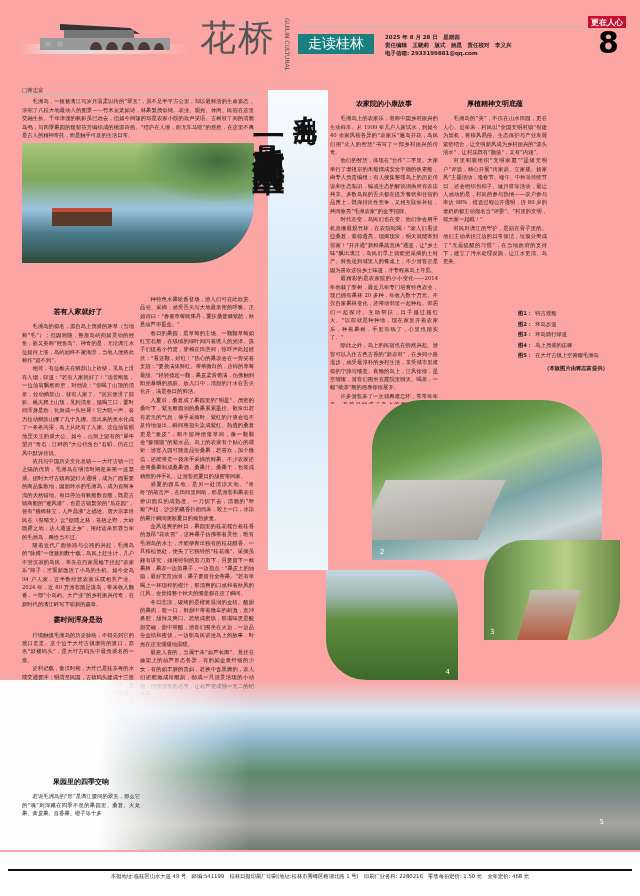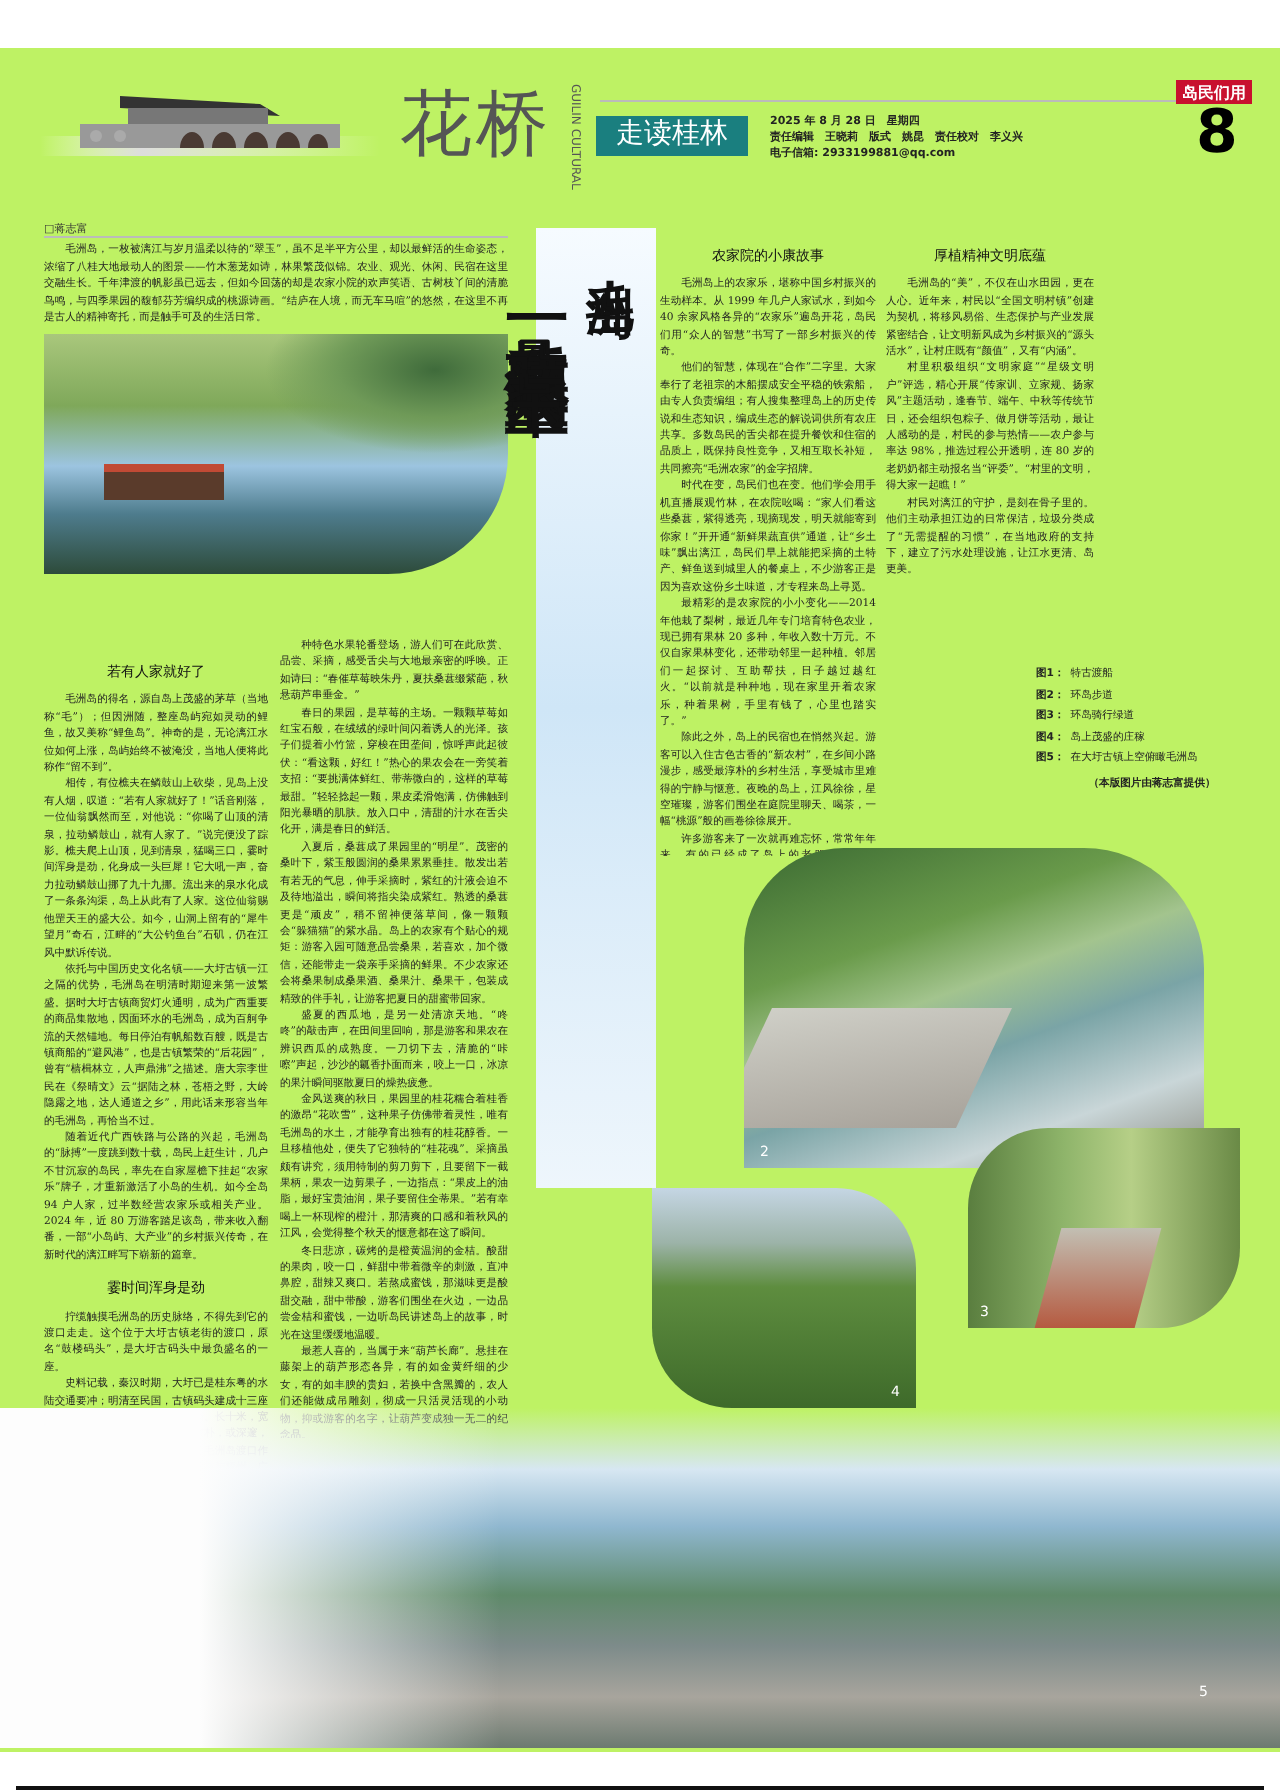--- a/index.html
+++ b/index.html
@@ -1,19 +1,19 @@
 <!DOCTYPE html>
 <html><head>
 <meta charset="utf-8">
 <style>
   * { box-sizing: border-box; margin: 0; padding: 0; }
   html, body { width: 640px; height: 896px; background: #fff; overflow: hidden; }
   body { font-family: "DejaVu Serif", "Liberation Serif", serif; color: #222; position: relative; }
 
-  .page { position: absolute; left: 0; top: 0; width: 640px; height: 852px; background: #bef264; margin-top: 24px; }
+  .page { position: absolute; left: 0; top: 0; width: 640px; height: 852px; background: #fca5a5; }
 
   
   .masthead { position: absolute; left: 0; top: 0; width: 640px; height: 80px; }
   .bridge-art { position: absolute; left: 20px; top: 14px; width: 170px; height: 44px; }
   .section-title { position: absolute; left: 200px; top: 14px; font-family: "DejaVu Sans", sans-serif; font-size: 36px; font-weight: 300; color: #555; letter-spacing: 2px; }
   .section-sub { position: absolute; left: 280px; top: 18px; width: 10px; font-size: 6px; color: #555; writing-mode: vertical-rl; line-height: 6px; font-family: "DejaVu Sans", sans-serif; }
   .column-tag { position: absolute; left: 298px; top: 34px; width: 76px; height: 20px; background: #1a7f7f; color: #fff; font-size: 14px; text-align: center; line-height: 20px; font-family: Liberation Mono, monospace; }
   .top-rule { position: absolute; left: 300px; top: 26px; width: 290px; height: 1px; background: #bbb; }
   .meta { position: absolute; left: 385px; top: 33px; font-family: "DejaVu Sans", sans-serif; font-size: 5.5px; color: #222; line-height: 8px; font-weight: bold; }
   .paper-logo { position: absolute; left: 588px; top: 16px; width: 38px; height: 12px; background: #c8102e; color: #fff; font-size: 8px; text-align: center; line-height: 12px; font-weight: bold; }
@@ -27,21 +27,21 @@
   
   .photo1 { position: absolute; left: 22px; top: 143px; width: 232px; height: 120px; border-radius: 0 0 60px 0; overflow: hidden;
     background: linear-gradient(180deg, #a9c77c 0%, #7fa85a 30%, #9cc4e0 55%, #4e7c8d 75%, #2d4b3a 100%); }
   .photo1 .boat { position: absolute; left: 30px; top: 65px; width: 60px; height: 18px; background: #5a3b2b; border-top: 4px solid #c14a35; }
   .photo1 .tree { position: absolute; left: 110px; top: 0; width: 122px; height: 60px; background: radial-gradient(ellipse at 70% 30%, #3f6b3b 0%, #6f9a58 40%, transparent 70%); }
   .photo1 .num { position: absolute; right: 10px; bottom: 6px; color: #fff; font-size: 7px; font-family: "DejaVu Sans", sans-serif; }
 
   
   .col { position: absolute; font-size: 5.3px; line-height: 8.4px; color: #222; text-align: justify; overflow: hidden; }
   .col p { text-indent: 2em; }
-  .col h3 { font-family: "DejaVu Sans", sans-serif; font-size: 7px; font-weight: normal; text-align: center; margin: 8px 0 6px; color: #111; }
+  .col h3 { font-family: "DejaVu Sans", sans-serif; font-size: 7px; font-weight: bold; text-align: center; margin: 8px 0 6px; color: #111; }
   .col-a { left: 22px; top: 300px; width: 112px; height: 550px; }
   .col-b { left: 140px; top: 295px; width: 114px; height: 400px; }
 
   
   .headline-band { position: absolute; left: 268px; top: 90px; width: 60px; height: 480px; background: linear-gradient(180deg, #f6fbff 0%, #cfe6f7 50%, #eef6fc 100%); }
   .headline { position: absolute; left: 282px; top: 98px; width: 40px; writing-mode: vertical-rl; font-family: "DejaVu Sans", sans-serif; font-weight: bold; color: #111; }
   .headline .h-small { font-size: 24px; line-height: 34px; letter-spacing: 2px; }
   .headline .h-big { font-size: 32px; line-height: 38px; letter-spacing: 2px; margin-top: 20px; display: block; }
   .col-c { left: 330px; top: 92px; width: 108px; height: 312px; }
   .col-d { left: 443px; top: 92px; width: 104px; height: 205px; }
@@ -98,21 +98,21 @@
     </svg>
     <div class="section-title">花桥</div>
     <div class="section-sub">GUILIN CULTURAL</div>
     <div class="top-rule"></div>
     <div class="column-tag">走读桂林</div>
     <div class="meta">
       <div>2025 年 8 月 28 日　星期四</div>
       <div>责任编辑　王晓莉　版式　姚昆　责任校对　李义兴</div>
       <div>电子信箱: 2933199881@qq.com</div>
     </div>
-    <div class="paper-logo">岛民们用</div>
+    <div class="paper-logo">更在人心</div>
     <div class="page-num">8</div>
   </div>
 
   <div class="byline">□蒋志富</div>
   <div class="byline-rule"></div>
   <div class="intro">毛洲岛，一枚被漓江与岁月温柔以待的“翠玉”，虽不足半平方公里，却以最鲜活的生命姿态，浓缩了八桂大地最动人的图景——竹木葱茏如诗，林果繁茂似锦。农业、观光、休闲、民宿在这里交融生长。千年津渡的帆影虽已远去，但如今回荡的却是农家小院的欢声笑语、古树枝丫间的清脆鸟鸣，与四季果园的馥郁芬芳编织成的桃源诗画。“结庐在人境，而无车马喧”的悠然，在这里不再是古人的精神寄托，而是触手可及的生活日常。</div>
 
   <div class="photo1">
     <div class="tree"></div>
     <div class="boat"></div>
@@ -184,16 +184,20 @@
   </div>
   <div class="photo4">
     <span class="num">4</span>
   </div>
 
   <div class="panorama">
     <div class="fade"></div>
     <span class="num">5</span>
   </div>
 
+  <div class="col col-f">
+    <h3>果园里的四季交响</h3>
+    <p>若说毛洲岛的“形”是漓江腰间的翠玉，那么它的“魂”则深藏在四季不息的果园里。桑葚、火龙果、黄皮果、百香果、橙子等十多</p>
+  </div>
 
   <div class="bottom-rule"></div>
   <div class="footer">本报地址:临桂区山水大道 49 号　邮编:541199　桂林日报印刷厂印刷(地址:桂林市秀峰区榕湖北路 1 号)　印刷厂业务科: 2280216　零售每份定价: 1.50 元　全年定价: 468 元</div>
 </div>
 
 </body></html>

